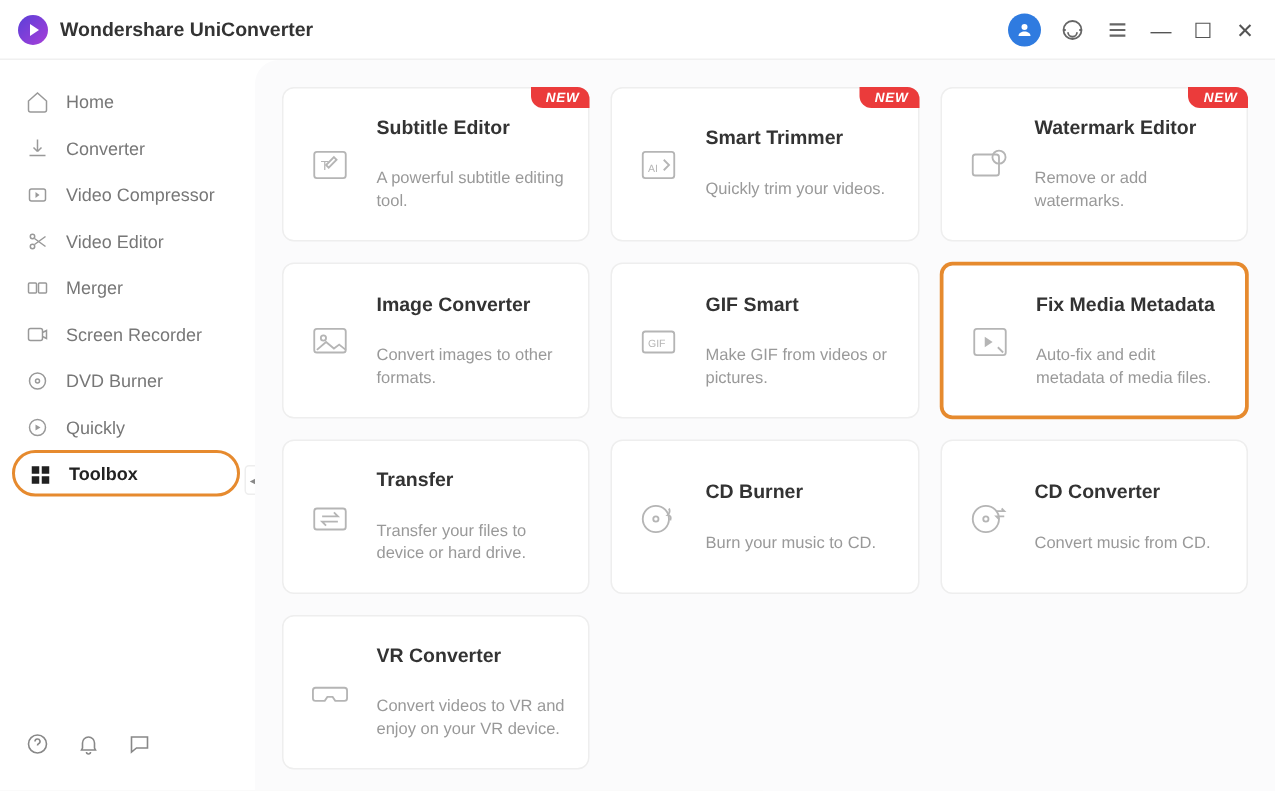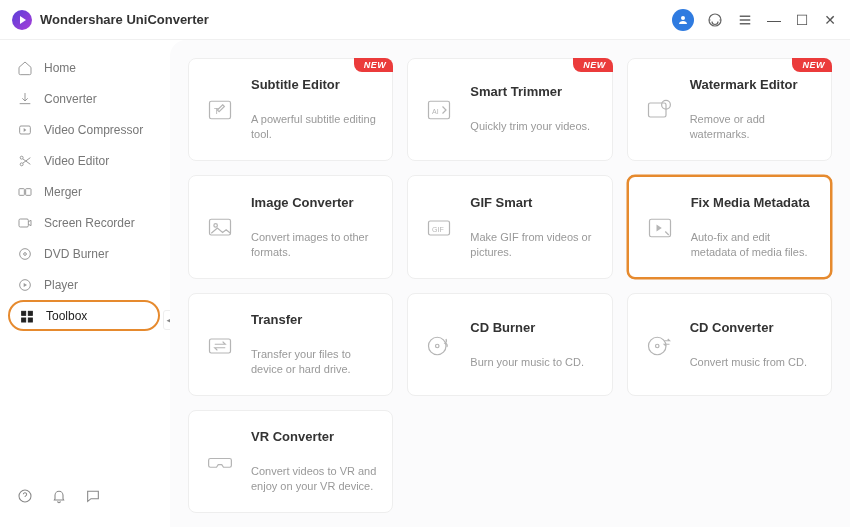--- a/index.html
+++ b/index.html
@@ -87,21 +87,21 @@
     width: 18px; height: 18px; display:flex;align-items:center;justify-content:center;
     color:#999;
   }
   .nav-item .nav-icon svg{width:16px;height:16px;stroke:#999;fill:none;stroke-width:1.5;}
   .nav-item.active {
     border: 2px solid #e68a2e;
     border-radius: 16px;
     margin: 0 10px 0 8px;
     padding: 0 8px;
     color: #222;
-    font-weight: 400;
+    font-weight: 700;
   }
   .nav-item.active .nav-icon svg{stroke:#222;fill:#222;}
   .sidebar-bottom {
     margin-top:auto;
     display:flex;
     gap:16px;
     padding:10px 16px;
     color:#888;
   }
   .sidebar-bottom .sb-icon{width:18px;height:18px;display:flex;align-items:center;justify-content:center;}
@@ -288,21 +288,21 @@
           <span>DVD Burner</span>
         </div>
 
         <div class="nav-item">
           <span class="nav-icon">
               <svg viewBox="0 0 24 24">
                 <circle cx="12" cy="12" r="8"></circle>
                 <path d="M10 9l5 3-5 3z" fill="#999" stroke="none"></path>
               </svg>
             </span>
-          <span>Player</span>
+          <span>Quickly</span>
         </div>
 
         <div class="nav-item active">
           <span class="nav-icon">
               <svg viewBox="0 0 24 24">
                 <rect x="4" y="5" width="6" height="6"></rect>
                 <rect x="14" y="5" width="6" height="6"></rect>
                 <rect x="4" y="15" width="6" height="6"></rect>
                 <rect x="14" y="15" width="6" height="6"></rect>
               </svg>

